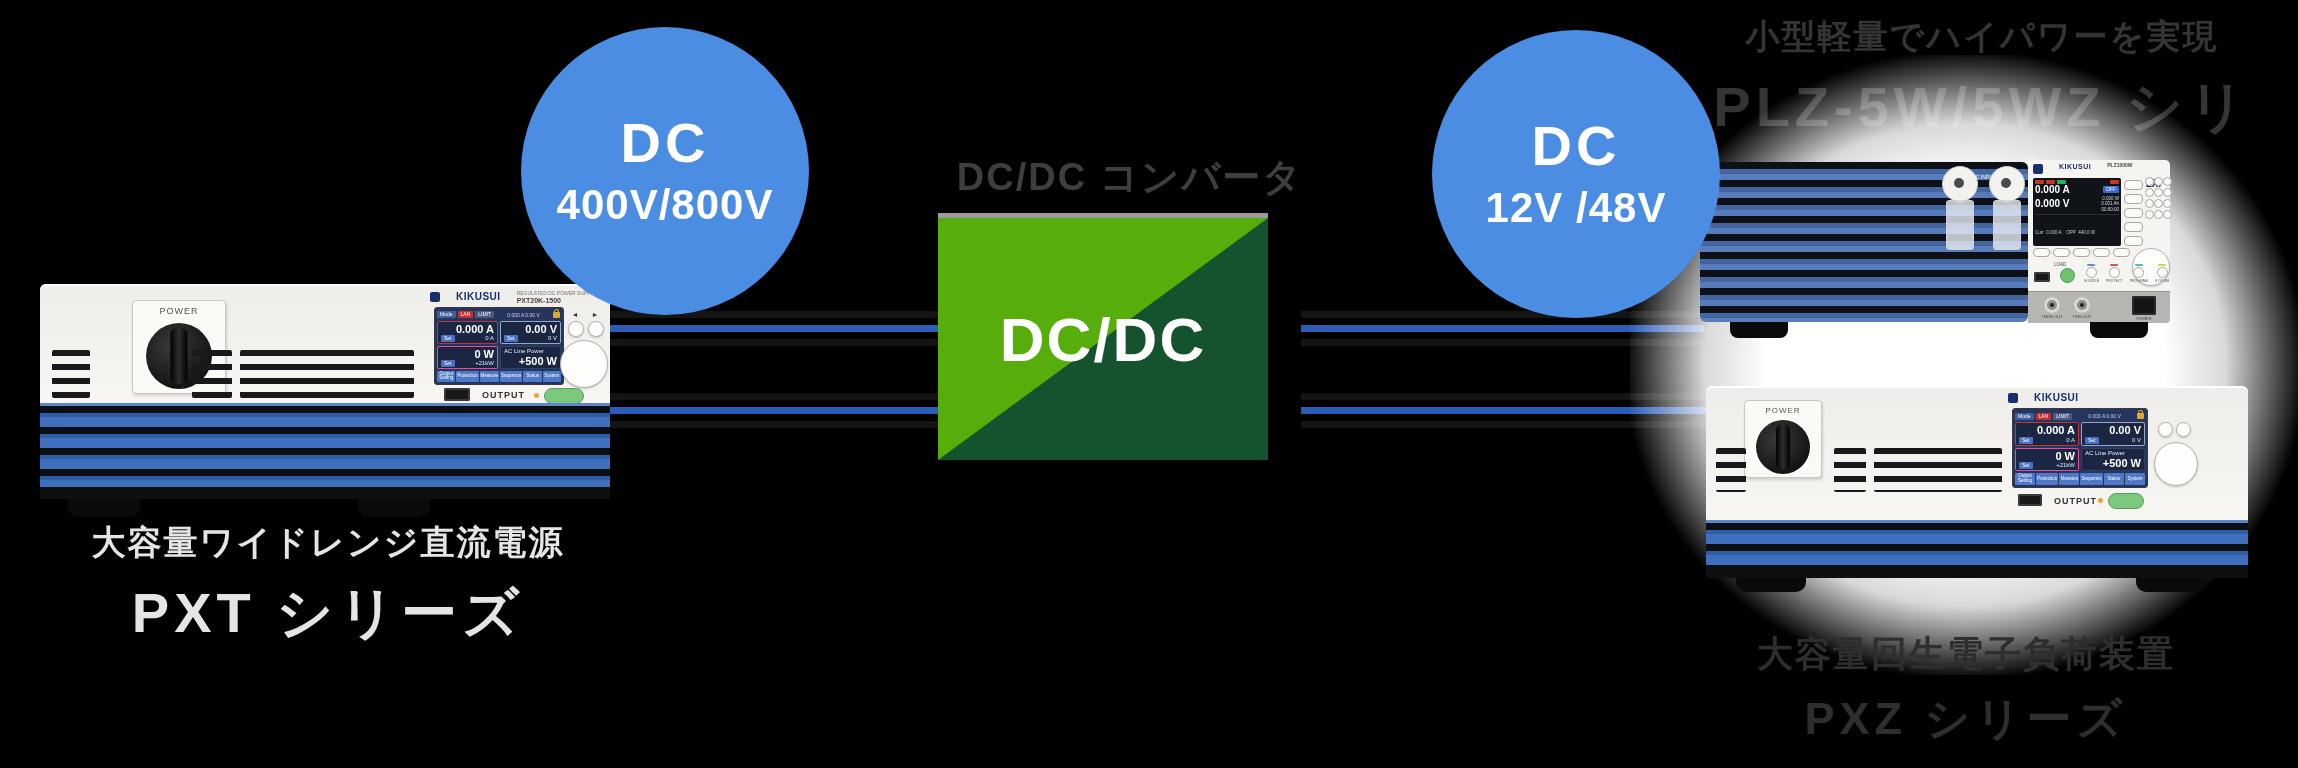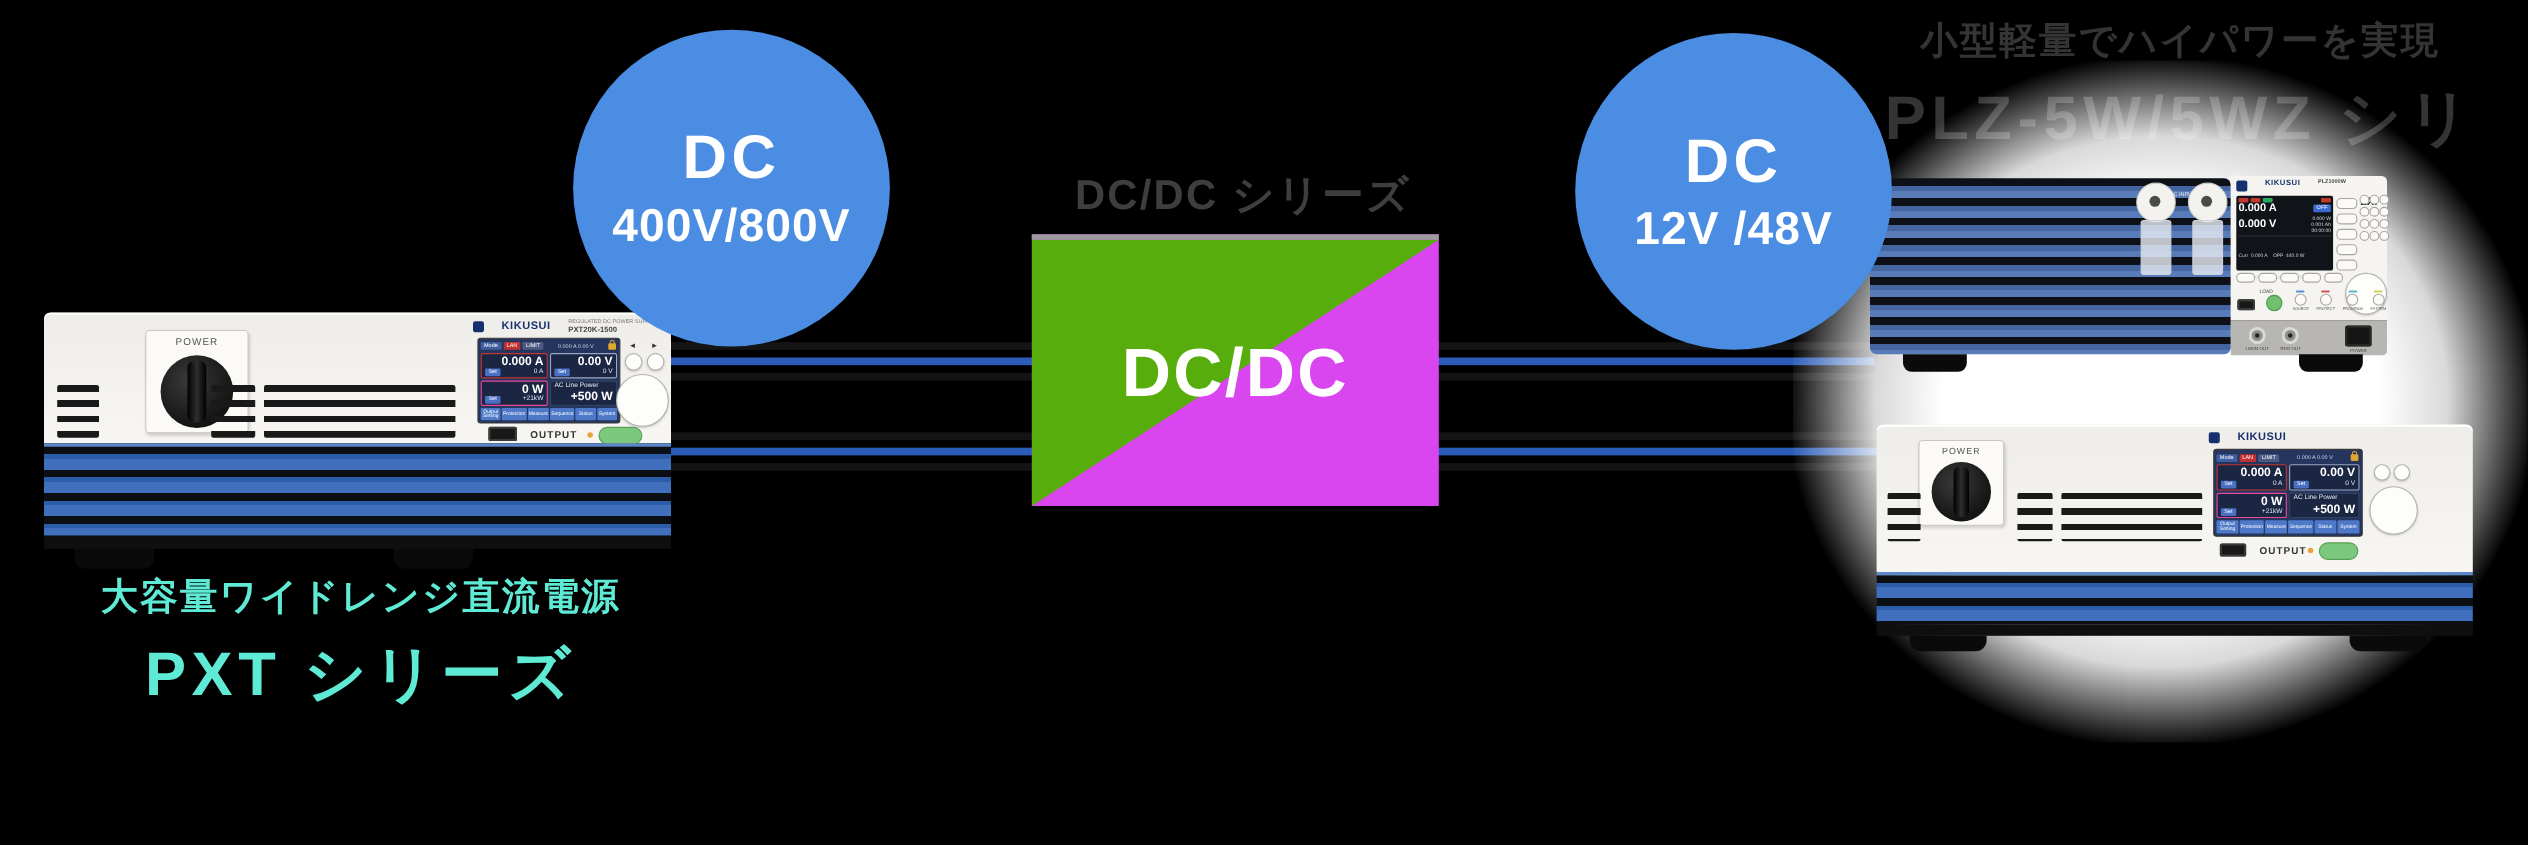--- a/index.html
+++ b/index.html
@@ -15,36 +15,36 @@
   .badge{width:288px;height:288px;border-radius:50%;background:#4a8de2;z-index:5;
          display:flex;flex-direction:column;align-items:center;justify-content:center;color:#fff;}
   .badge .l1{font-size:56px;font-weight:bold;letter-spacing:4px;line-height:1.1;}
   .badge .l2{font-size:42px;font-weight:bold;letter-spacing:1px;line-height:1.2;margin-top:6px;}
   .badge-in{left:521px;top:27px;}
   .badge-out{left:1432px;top:30px;}
 
   
   .conv-caption{left:950px;top:152px;width:360px;z-index:1;text-align:center;
                 font-size:38px;font-weight:bold;color:#3e3e3e;letter-spacing:2px;}
-  .greenbox{left:938px;top:213px;width:370px;height:247px;z-index:3;background:#d946ef;
+  .greenbox{left:938px;top:213px;width:330px;height:247px;z-index:3;background:#14532d;
             border-top:5px solid #9b9b9b;box-sizing:border-box;}
   .greenbox .tri{position:absolute;left:0;top:0;width:100%;height:100%;background:#57ad0b;
                  -webkit-clip-path:polygon(0 0,100% 0,0 100%);clip-path:polygon(0 0,100% 0,0 100%);}
   .greenbox .dcdc{position:absolute;left:0;top:0;width:100%;height:100%;display:flex;align-items:center;justify-content:center;
                   color:#fff;font-size:62px;font-weight:bold;letter-spacing:2px;}
 
   
   .wire{height:7px;background:#2b5cb7;z-index:1;box-shadow:0 -14px 0 0 #141414,0 14px 0 0 #141414;}
   .wire.w1{left:604px;top:325px;width:336px;}
   .wire.w2{left:604px;top:407px;width:336px;}
   .wire.w3{left:1301px;top:325px;width:403px;}
   .wire.w4{left:1301px;top:407px;width:407px;}
 
   
-  .caption{z-index:4;text-align:center;color:#5eead4;font-weight:bold;}
+  .caption{z-index:4;text-align:center;color:#e5e5e5;font-weight:bold;}
   .cap-pxt{left:63px;top:520px;width:530px;}
   .cap-pxz{left:1686px;top:630px;width:560px;color:#2e2e2e;}
   .cap-plz{left:1700px;top:14px;width:564px;z-index:1;color:#343434;}
   .caption .c1{font-size:34px;letter-spacing:2px;}
   .caption .c2{font-size:56px;letter-spacing:5px;margin-top:10px;}
   .cap-pxz .c1{font-size:36px;}
   .cap-pxz .c2{font-size:45px;}
 
   
   .dev{z-index:3;}
@@ -213,21 +213,21 @@
   <div class="abs badge badge-in">
     <div class="l1">DC</div>
     <div class="l2">400V/800V</div>
   </div>
 
   <div class="abs badge badge-out">
     <div class="l1">DC</div>
     <div class="l2">12V /48V</div>
   </div>
 
-  <div class="abs conv-caption">DC/DC シリーズ</div>
+  <div class="abs conv-caption">DC/DC コンバータ</div>
   <div class="abs greenbox">
     <div class="tri"></div>
     <div class="dcdc">DC/DC</div>
   </div>
 
   <div class="abs dev pxt">
     <div class="abs white-panel top"></div>
     <div class="abs bezel">
       <div class="plabel">POWER</div>
       <div class="knob-black">
@@ -485,14 +485,18 @@
     <div class="abs usb"></div>
     <div class="abs outlabel">OUTPUT</div>
     <div class="abs dot"></div>
     <div class="abs outbtn"></div>
     <div class="abs grille"></div>
     <div class="abs base"></div>
     <div class="abs foot f1"></div>
     <div class="abs foot f2"></div>
   </div>
 
+  <div class="abs caption cap-pxz">
+    <div class="c1">大容量回生電子負荷装置</div>
+    <div class="c2">PXZ シリーズ</div>
+  </div>
 
 </div>
 
 </body></html>

